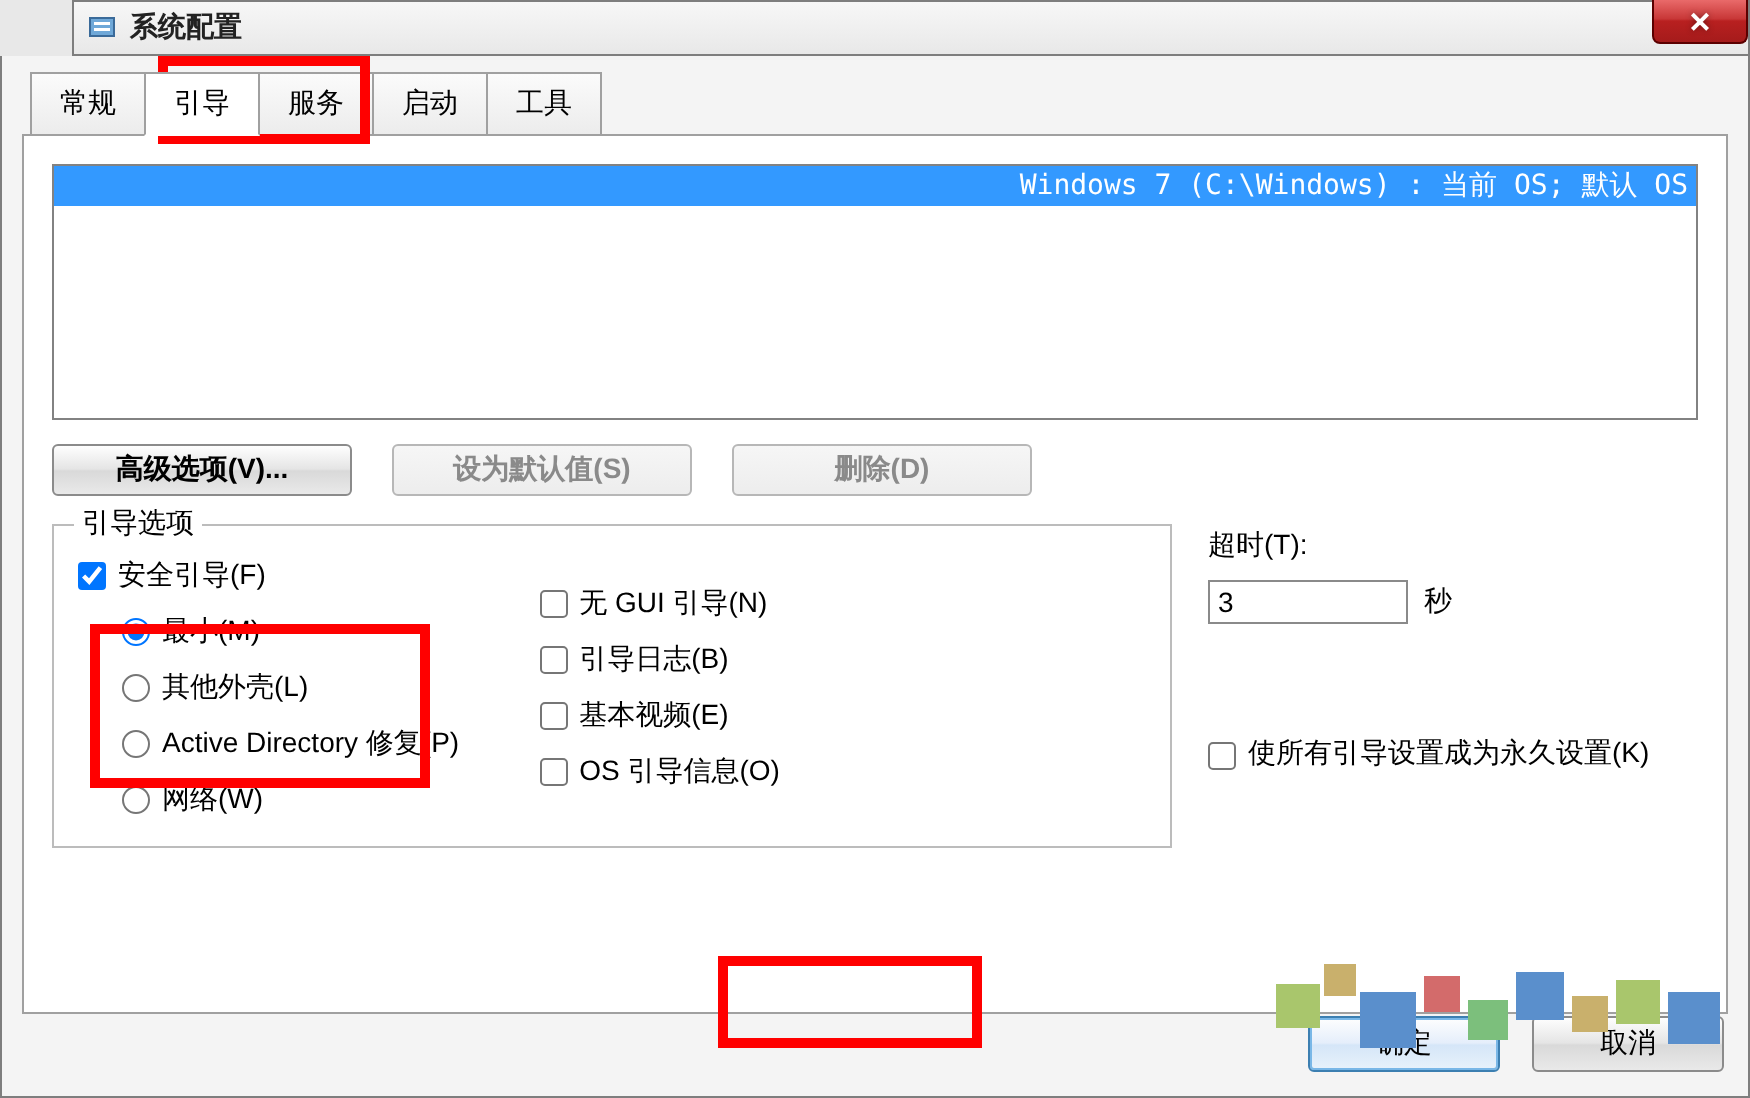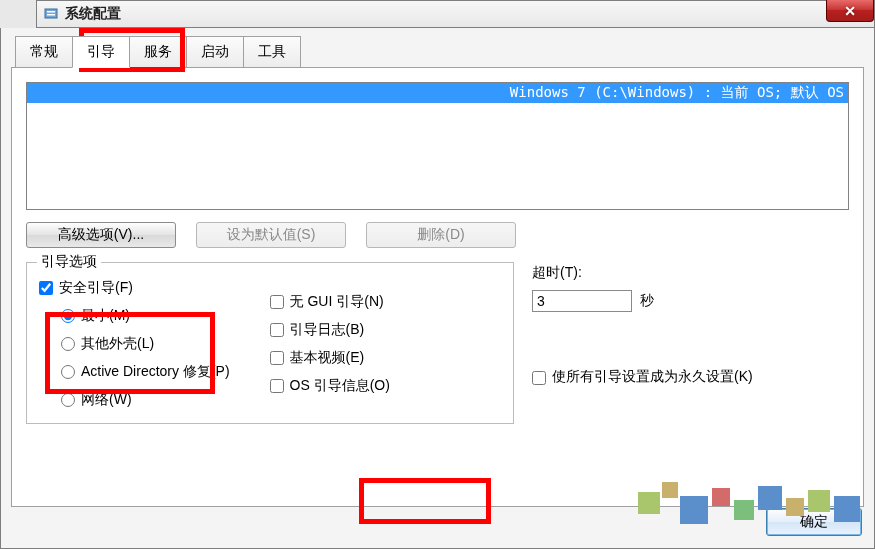--- a/index.html
+++ b/index.html
@@ -16,26 +16,26 @@
 .tab-row { display: flex; gap: 0; margin-left: 4px; align-items: center; }
 .tab { padding: 6px 14px; border: 1px solid #a0a0a0; border-bottom: none; background: linear-gradient(#fbfbfb, #ececec); margin-right: -1px; font-size: 14px; cursor: pointer; }
 .tab.active { background: #fff; position: relative; z-index: 2; border-bottom: 1px solid #fff; margin-bottom: -1px; }
 
 .tab-panel { border: 1px solid #a0a0a0; background: #fff; padding: 14px 14px 16px 14px; height: 440px; position: relative; }
 
 .os-list { border: 1px solid #828282; height: 128px; background: #fff; overflow: hidden; }
 .os-list .item { background: #3399ff; color: #fff; font-family: "SimSun", monospace; font-size: 14px; padding: 1px 4px; white-space: pre; text-align: right; }
 
 .btn-row { margin-top: 12px; display: flex; gap: 20px; }
-.win-btn { min-width: 150px; height: 26px; border: 1px solid #8b8b8b; border-radius: 3px; background: linear-gradient(#fefefe, #e5e5e5 48%, #d9d9d9 52%, #e9e9e9); font-size: 14px; padding: 0 10px; cursor: pointer; }
+.win-btn { min-width: 150px; height: 26px; border: 1px solid #8b8b8b; border-radius: 3px; background: linear-gradient(#fefefe, #e5e5e5 48%, #d9d9d9 52%, #e9e9e9); font-size: 14px; padding: 0 10px; cursor: pointer; font-weight: bold; }
 .win-btn:disabled { color: #8a8a8a; background: linear-gradient(#f6f6f6, #ededed); border-color: #b7b7b7; cursor: default; }
 
 .lower-row { display: flex; margin-top: 14px; gap: 18px; }
 
-.group { border: 1px solid #bcbcbc; padding: 10px 12px 14px 12px; position: relative; width: 488px; }
+.group { border: 1px solid #bcbcbc; padding: 10px 12px 14px 12px; position: relative; width: 560px; }
 .group-title { position: absolute; top: -10px; left: 10px; background: #fff; padding: 0 4px; font-size: 14px; }
 .group-cols { display: flex; gap: 40px; align-items: center; }
 .col { display: flex; flex-direction: column; gap: 10px; margin-top: 6px; }
 label.chk { display: flex; align-items: center; gap: 6px; font-size: 14px; }
 label.chk input { width: 14px; height: 14px; }
 label.radio { display: flex; align-items: center; gap: 6px; font-size: 14px; margin-left: 22px; }
 label.radio input { width: 14px; height: 14px; }
 
 .right-col { display: flex; flex-direction: column; gap: 8px; margin-top: 2px; }
 .timeout-row { display: flex; align-items: center; gap: 8px; }
@@ -153,20 +153,21 @@
           <span>使所有引导设置成为永久设置(K)</span>
         </label>
       </div>
 
     </div>
 
   </div>
 
   <div class="dlg-btn-row">
     <button class="dlg-btn default">确定</button>
+    <button class="dlg-btn plain">取消</button>
   </div>
 
   <div class="red-box" style="left:78px; top:0px; width:106px; height:44px;"></div>
   <div class="red-box" style="left:44px; top:284px; width:170px; height:82px;"></div>
   <div class="red-box" style="left:358px; top:450px; width:132px; height:46px;"></div>
 
   <div class="pix" style="right:6px; bottom:6px; width:230px; height:60px;">
     <div style="left:0;top:10px;width:22px;height:22px;background:#a9c66c;"></div>
     <div style="left:24px;top:0;width:16px;height:16px;background:#c9b06c;"></div>
     <div style="left:42px;top:14px;width:28px;height:28px;background:#5a8fcc;"></div>

